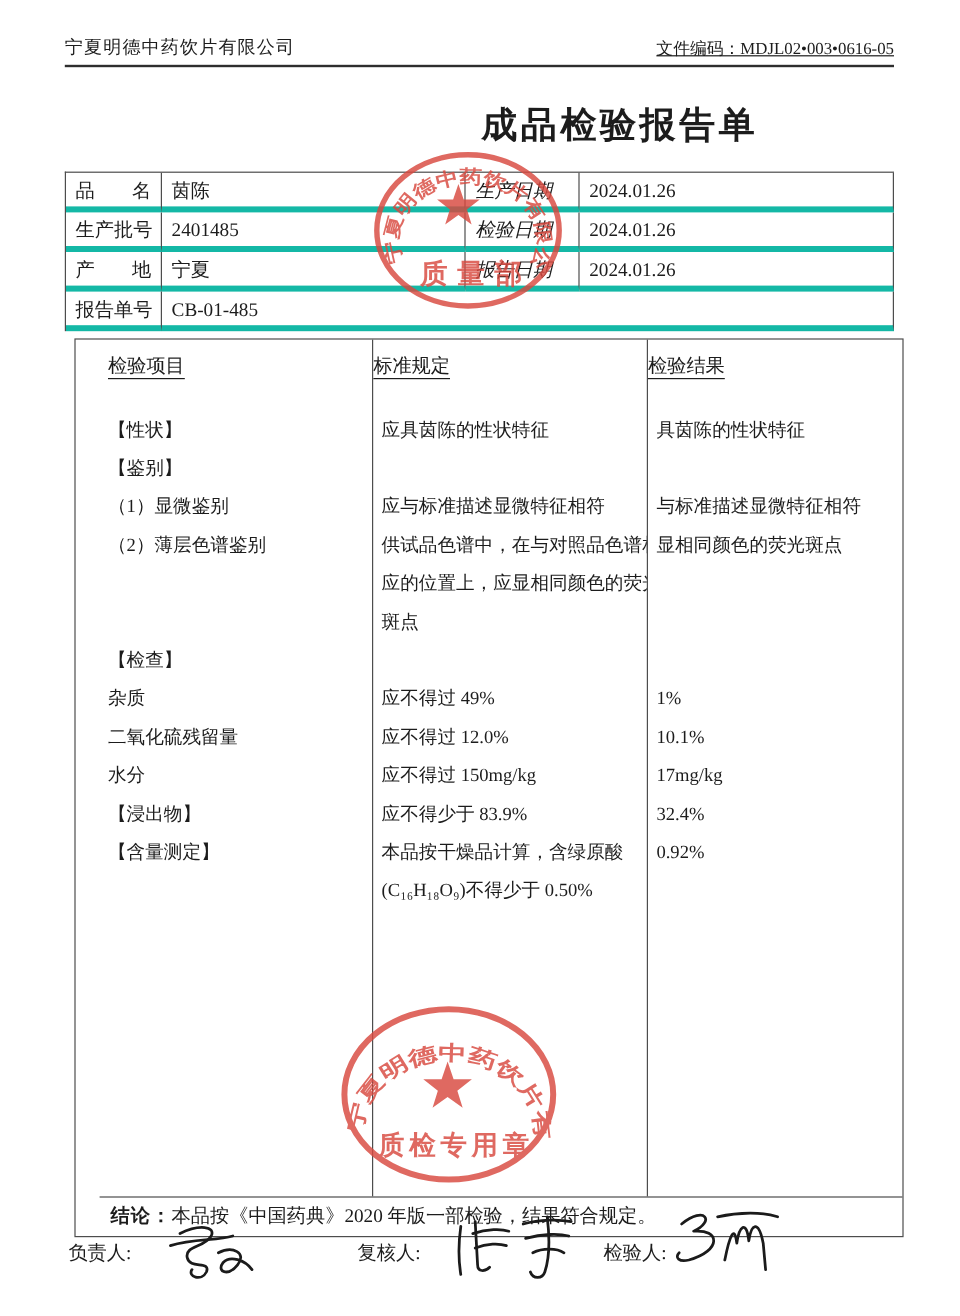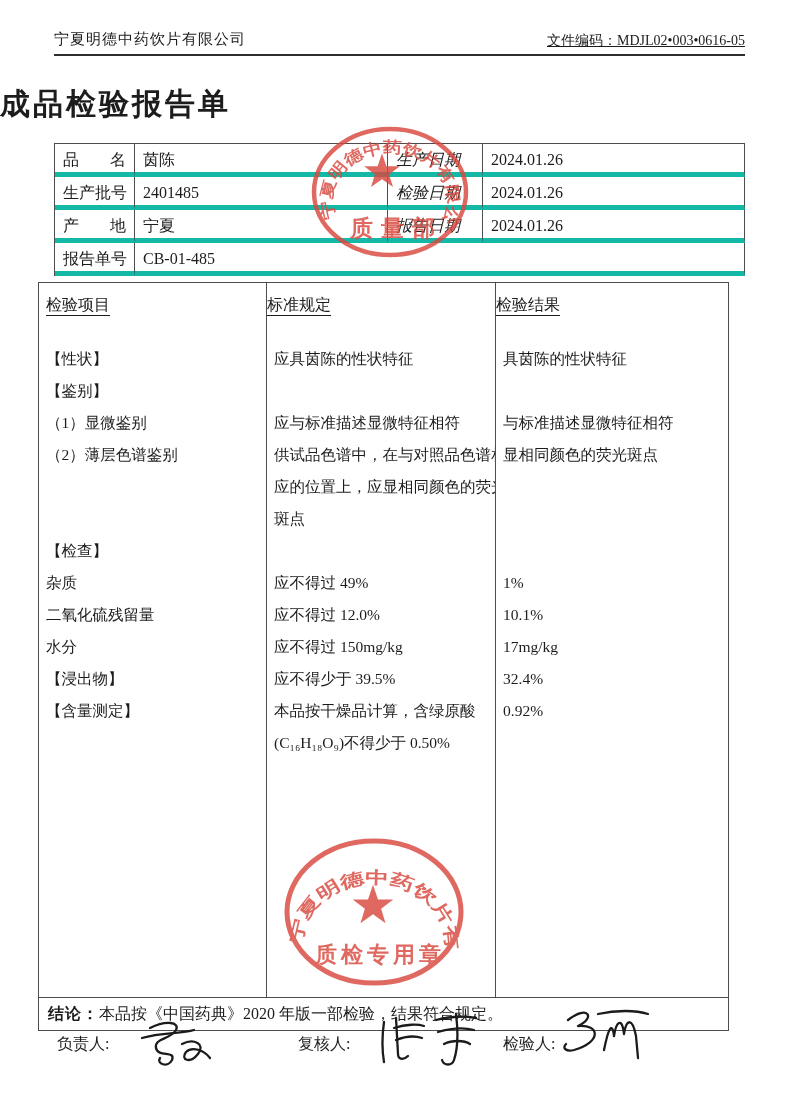--- a/index.html
+++ b/index.html
@@ -5,38 +5,38 @@
   html,body{margin:0;padding:0;background:#ffffff;}
   body{width:800px;height:1097px;position:relative;overflow:hidden;
        font-family:"Liberation Serif","DejaVu Serif",serif;color:#1c1c1c;}
   .abs{position:absolute;}
 
   
   .company{left:54px;top:30px;font-size:15px;letter-spacing:1px;}
   .doccode{right:55px;top:32px;font-size:14px;text-decoration:underline;}
   .headrule{left:54px;right:55px;top:54px;border-top:2px solid #2e2e2e;height:0;}
 
-  .doctitle{left:0;width:632px;top:84px;text-align:left;
+  .doctitle{left:0;width:632px;top:84px;text-align:right;
             font-size:30px;font-weight:bold;letter-spacing:3px;}
 
   
   .info-table{left:54px;top:143px;width:691px;
               border-top:1px solid #4d4d4d;border-left:1px solid #4d4d4d;box-sizing:border-box;}
   .info-row{display:flex;}
   .cell{box-sizing:border-box;height:33px;line-height:32px;font-size:16px;
         padding:0 8px;white-space:nowrap;overflow:hidden;
         border-right:1px solid #4d4d4d;border-bottom:5px solid #14b8a6;}
   .c-l1{width:80px;text-align:justify;text-align-last:justify;}
   .c-v1{width:253px;}
   .c-l2{width:95px;font-style:italic;}
   .c-v2{flex:1;}
   .c-vwide{flex:1;}
 
   
-  .insp{left:38px;top:282px;width:691px;border:1px solid #4d4d4d;box-sizing:border-box;}
+  .insp{left:62px;top:282px;width:691px;border:1px solid #4d4d4d;box-sizing:border-box;padding-left:20px;}
   .insp-body{display:flex;height:714px;}
   .insp-col{box-sizing:border-box;overflow:hidden;}
   .icol1{width:228px;border-right:1px solid #4d4d4d;}
   .icol2{width:229px;border-right:1px solid #4d4d4d;}
   .icol3{flex:1;}
   .col-header{height:60px;padding-top:12px;font-size:16px;box-sizing:border-box;}
   .col-header.center{text-align:left;}
   .col-header.left{padding-left:7px;}
   .col-header span{text-decoration:underline;text-underline-offset:5px;}
   .iline{height:32px;line-height:32px;font-size:15.5px;white-space:nowrap;padding-left:7px;}
@@ -114,21 +114,21 @@
           <div class="iline">应具茵陈的性状特征</div>
           <div class="iline">&nbsp;</div>
           <div class="iline">应与标准描述显微特征相符</div>
           <div class="iline">供试品色谱中，在与对照品色谱相</div>
           <div class="iline">应的位置上，应显相同颜色的荧光</div>
           <div class="iline">斑点</div>
           <div class="iline">&nbsp;</div>
           <div class="iline">应不得过 49%</div>
           <div class="iline">应不得过 12.0%</div>
           <div class="iline">应不得过 150mg/kg</div>
-          <div class="iline">应不得少于 39.5%</div>
+          <div class="iline">应不得少于 83.9%</div>
           <div class="iline">本品按干燥品计算，含绿原酸</div>
           <div class="iline">(C₁₆H₁₈O₉)不得少于 0.50%</div>
         </div>
     </div>
     <div class="insp-col icol3">
       <div class="col-header center"><span>检验结果</span></div>
       <div>
           <div class="iline">具茵陈的性状特征</div>
           <div class="iline">&nbsp;</div>
           <div class="iline">与标准描述显微特征相符</div>

